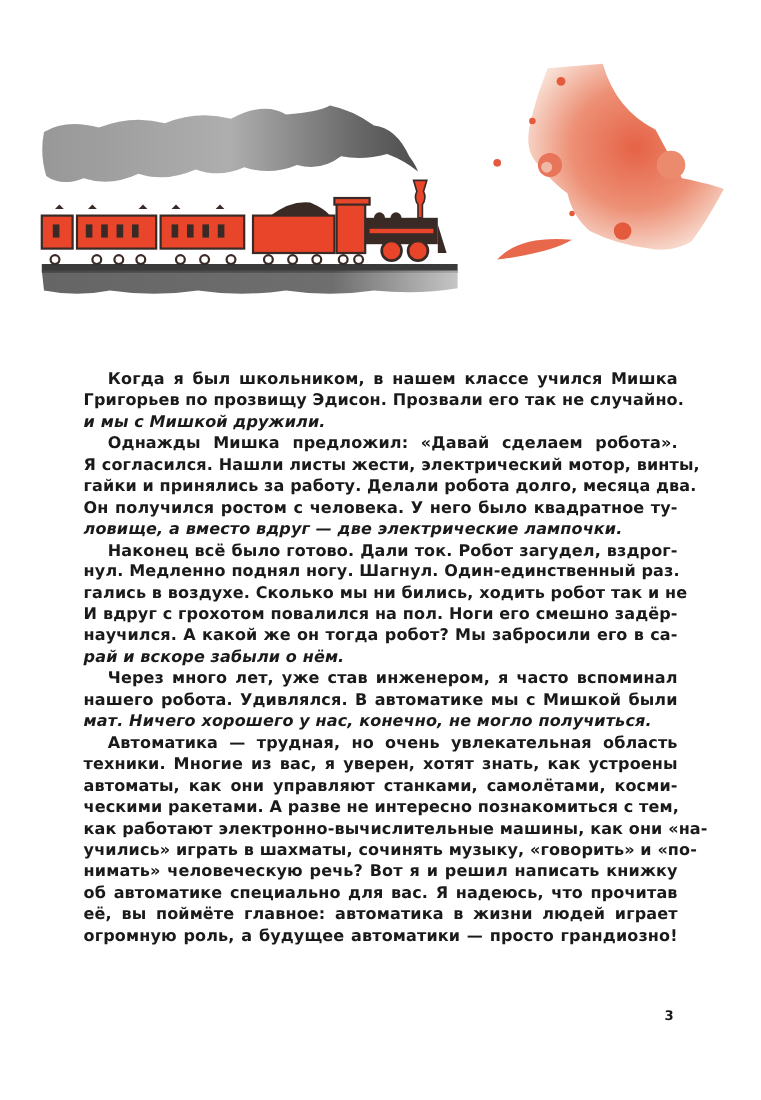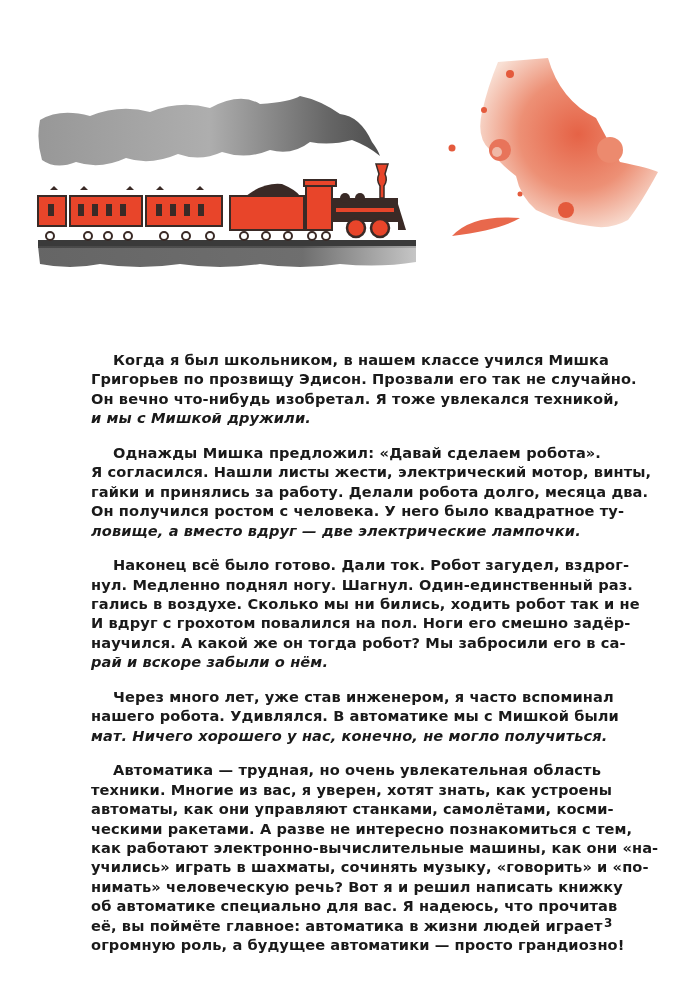--- a/index.html
+++ b/index.html
@@ -1,19 +1,19 @@
 <!DOCTYPE html>
 <html><head>
   <meta charset="utf-8">
   <style>
     html, body { margin: 0; padding: 0; background: #ffffff; }
     body { width: 692px; height: 1000px; position: relative; overflow: hidden; font-family: "DejaVu Sans", sans-serif; }
     .illustration { position: absolute; left: 0; top: 0; width: 692px; height: 300px; }
     .text-block { position: absolute; left: 76px; top: 335px; width: 540px; color: #1a1a1a; font-family: "DejaVu Sans", sans-serif; font-size: 14.6px; line-height: 19.45px; font-weight: bold; letter-spacing: 0.1px; }
-    .para { margin: 15px; text-align: justify; text-align-last: auto; }
+    .para { margin: 0; text-align: justify; text-align-last: auto; }
     .line { display: block; text-align: justify; text-align-last: justify; white-space: nowrap; }
     .line.last { text-align-last: left; font-style: italic; }
     .line.indent { padding-left: 22px; }
     .page-number { position: absolute; left: 604px; top: 916px; font-family: "DejaVu Sans", sans-serif; font-weight: bold; font-size: 12px; color: #1a1a1a; }
   </style>
 </head>
 <body>
 
 <div class="illustration">
   <svg width="692" height="300" viewBox="0 0 692 300">
@@ -111,21 +111,20 @@
           <circle cx="326" cy="236" r="4"></circle>
       </g>
     </g>
   </svg>
 </div>
 
 <div class="text-block">
   <p class="para">
     <span class="line indent">Когда я был школьником, в нашем классе учился Мишка</span>
     <span class="line">Григорьев по прозвищу Эдисон. Прозвали его так не случайно.</span>
-    <span class="line">Он вечно что-нибудь изобретал. Я тоже увлекался техникой,</span>
     <span class="line last">и мы с Мишкой дружили.</span>
   </p>
   <p class="para">
     <span class="line indent">Однажды Мишка предложил: «Давай сделаем робота».</span>
     <span class="line">Я согласился. Нашли листы жести, электрический мотор, винты,</span>
     <span class="line">гайки и принялись за работу. Делали робота долго, месяца два.</span>
     <span class="line">Он получился ростом с человека. У него было квадратное ту-</span>
     <span class="line last">ловище, а вместо вдруг — две электрические лампочки.</span>
   </p>
   <p class="para">

